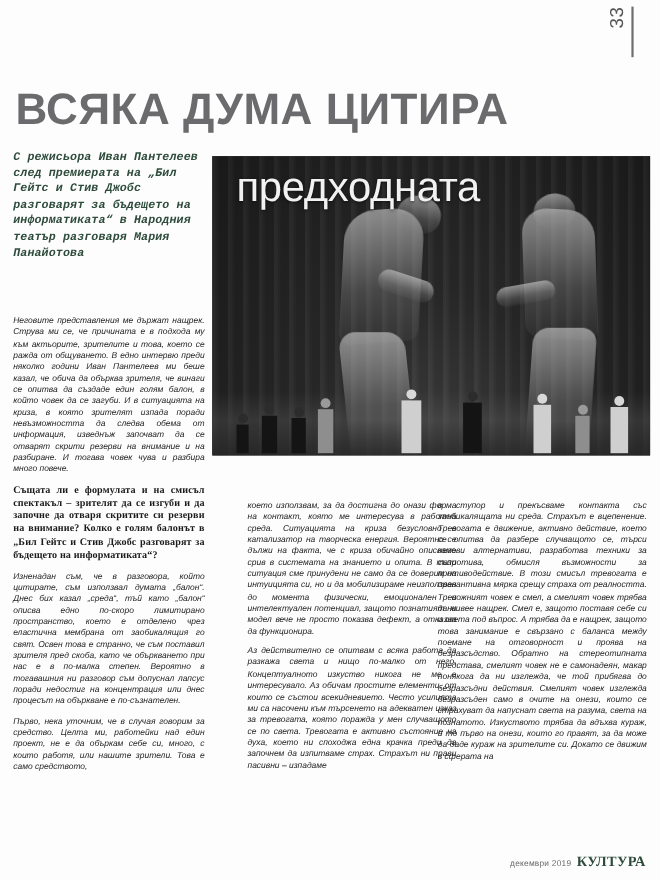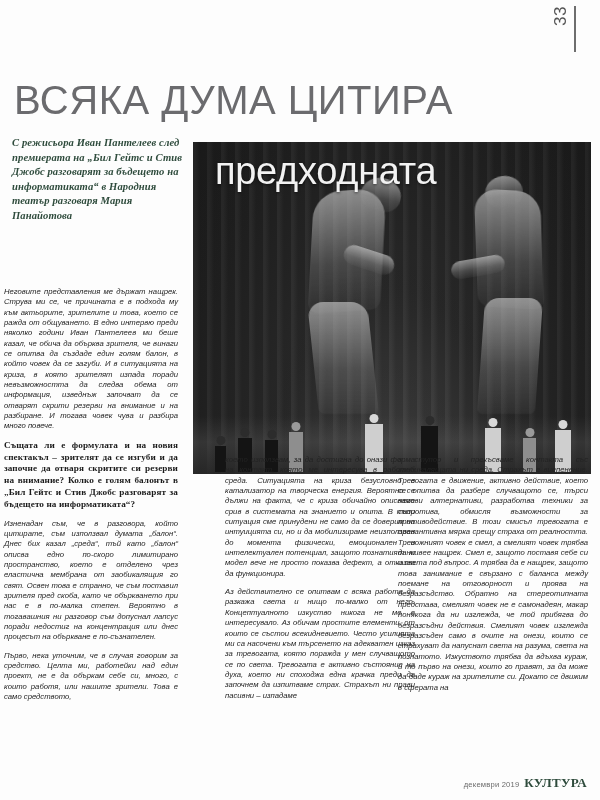--- a/index.html
+++ b/index.html
@@ -36,46 +36,46 @@
     margin-right: 3px;
     font-family: "Liberation Sans", sans-serif;
   }
 
   
   .headline {
     position: absolute;
     top: 78px; left: 14px;
     font-size: 40px;
     line-height: 44px;
-    font-weight: 400;
+    font-weight: 700;
     letter-spacing: 0.5px;
     color: #6b6b6e;
     font-family: "Liberation Sans", sans-serif;
     white-space: nowrap;
   }
 
   
   .standfirst {
     position: absolute;
     top: 136px; left: 12px;
     width: 172px;
-    font-family: Liberation Serif, serif;
+    font-family: Liberation Mono, monospace;
     font-style: italic;
     font-weight: 700;
     font-size: 10.6px;
     line-height: 14.6px;
     color: #2e4b3c;
     letter-spacing: 0.1px;
   }
 
   
   .photo {
     position: absolute;
     top: 142px; left: 193px;
-    width: 398px; height: 332px;
+    width: 398px; height: 272px;
     background:
       radial-gradient(ellipse at 50% 120%, #4a4a4a 0%, #2a2a2a 45%, #1b1b1b 100%),
       linear-gradient(90deg,#242424 0%,#333 18%,#292929 38%,#343434 58%,#282828 78%,#212121 100%);
     overflow: hidden;
     text-align: center;
   }
   
   .curtain {
     position: absolute; inset: 0;
     background: repeating-linear-gradient(
@@ -141,21 +141,21 @@
   .q {
     font-family: "Liberation Serif", serif;
     font-weight: 700;
     font-style: normal;
     font-size: 9.2px;
     line-height: 11.8px;
     letter-spacing: .1px;
     color: #1b1b1b;
   }
 
-  #col-left   { top: 287px; left: 4px;  width: 174px; }
+  #col-left   { top: 287px; left: 12px;  width: 174px; }
   #col-mid    { top: 455px; left: 193px; width: 190px; margin-left: 32px; }
   #col-right  { top: 455px; left: 398px; width: 190px; }
 
   
   .footer {
     position: absolute;
     bottom: 9px; right: 13px;
     display: flex; align-items: baseline; gap: 5px;
   }
   .footer-date {
@@ -242,21 +242,21 @@
     <div class="perf light" style="left:362px; width:16px; height:42px;">
         <span class="h"></span>
       </div>
 
     <div class="photo-word">предходната</div>
   </div>
 
 
   <div class="col" id="col-left">
       <p>Неговите представления ме държат нащрек. Струва ми се, че причината е в подхода му към актьорите, зрителите и това, което се ражда от общуването. В едно интервю преди няколко години Иван Пантелеев ми беше казал, че обича да обърква зрителя, че винаги се опитва да създаде един голям балон, в който човек да се загуби. И в ситуацията на криза, в която зрителят изпада поради невъзможността да следва обема от информация, изведнъж започват да се отварят скрити резерви на внимание и на разбиране. И тогава човек чува и разбира много повече.</p>
-      <p class="q">Същата ли е формулата и на новия спектакъл – зрителят да се изгуби и да започне да отваря скритите си резерви на внимание? Колко е голям балонът в „Бил Гейтс и Стив Джобс разговарят за бъдещето на информатиката“?</p>
+      <p class="q">Същата ли е формулата и на смисъл спектакъл – зрителят да се изгуби и да започне да отваря скритите си резерви на внимание? Колко е голям балонът в „Бил Гейтс и Стив Джобс разговарят за бъдещето на информатиката“?</p>
       <p>Изненадан съм, че в разговора, който цитирате, съм използвал думата „балон“. Днес бих казал „среда“, тъй като „балон“ описва едно по-скоро лимитирано пространство, което е отделено чрез еластична мембрана от заобикалящия го свят. Освен това е странно, че съм поставил зрителя пред скоба, като че объркването при нас е в по-малка степен. Вероятно в тогавашния ни разговор съм допуснал лапсус поради недостиг на концентрация или днес процесът на объркване е по-съзнателен.</p>
       <p>Първо, нека уточним, че в случая говорим за средство. Целта ми, работейки над един проект, не е да объркам себе си, много, с които работя, или нашите зрители. Това е само средството,</p>
     </div>
   <div class="col" id="col-mid">
       <p>което използвам, за да достигна до онази форма на контакт, която ме интересува в работна среда. Ситуацията на криза безусловно е катализатор на творческа енергия. Вероятно се дължи на факта, че с криза обичайно описваме срив в системата на знанието и опита. В тази ситуация сме принудени не само да се доверим на интуицията си, но и да мобилизираме неизползван до момента физически, емоционален и интелектуален потенциал, защото познатият ни модел вече не просто показва дефект, а отказва да функционира.</p>
       <p>Аз действително се опитвам с всяка работа да разкажа света и нищо по-малко от него. Концептуалното изкуство никога не ме е интересувало. Аз обичам простите елементи, от които се състои всекидневието. Често усилията ми са насочени към търсенето на адекватен изказ за тревогата, която поражда у мен случващото се по света. Тревогата е активно състояние на духа, което ни споходжа една крачка преди да започнем да изпитваме страх. Страхът ни прави пасивни – изпадаме</p>
     </div>
   <div class="col" id="col-right">
       <p>в ступор и прекъсваме контакта със заобикалящата ни среда. Страхът е вцепенение. Тревогата е движение, активно действие, което се опитва да разбере случващото се, търси негови алтернативи, разработва техники за съпротива, обмисля възможности за противодействие. В този смисъл тревогата е превантивна мярка срещу страха от реалността. Тревожният човек е смел, а смелият човек трябва да живее нащрек. Смел е, защото поставя себе си и света под въпрос. А трябва да е нащрек, защото това занимание е свързано с баланса между поемане на отговорност и проява на безразсъдство. Обратно на стереотипната представа, смелият човек не е самонадеян, макар понякога да ни изглежда, че той прибягва до безразсъдни действия. Смелият човек изглежда безразсъден само в очите на онези, които се страхуват да напуснат света на разума, света на познатото. Изкуството трябва да вдъхва кураж, и то първо на онези, които го правят, за да може да даде кураж на зрителите си. Докато се движим в сферата на</p>
     </div>

